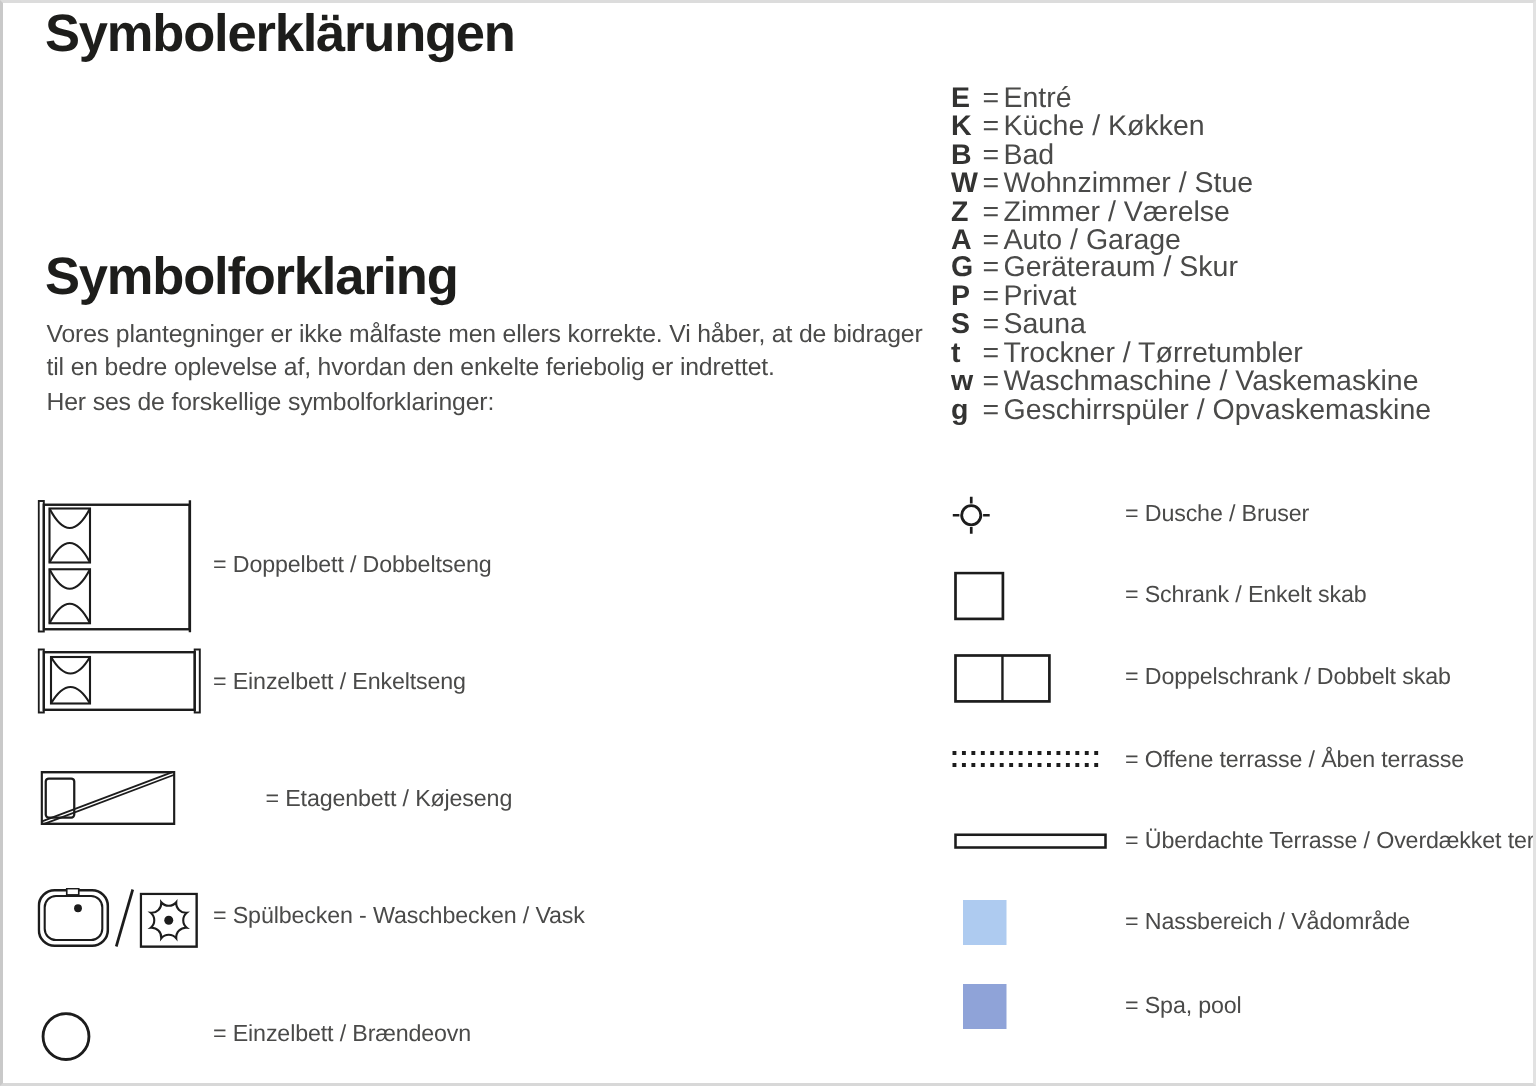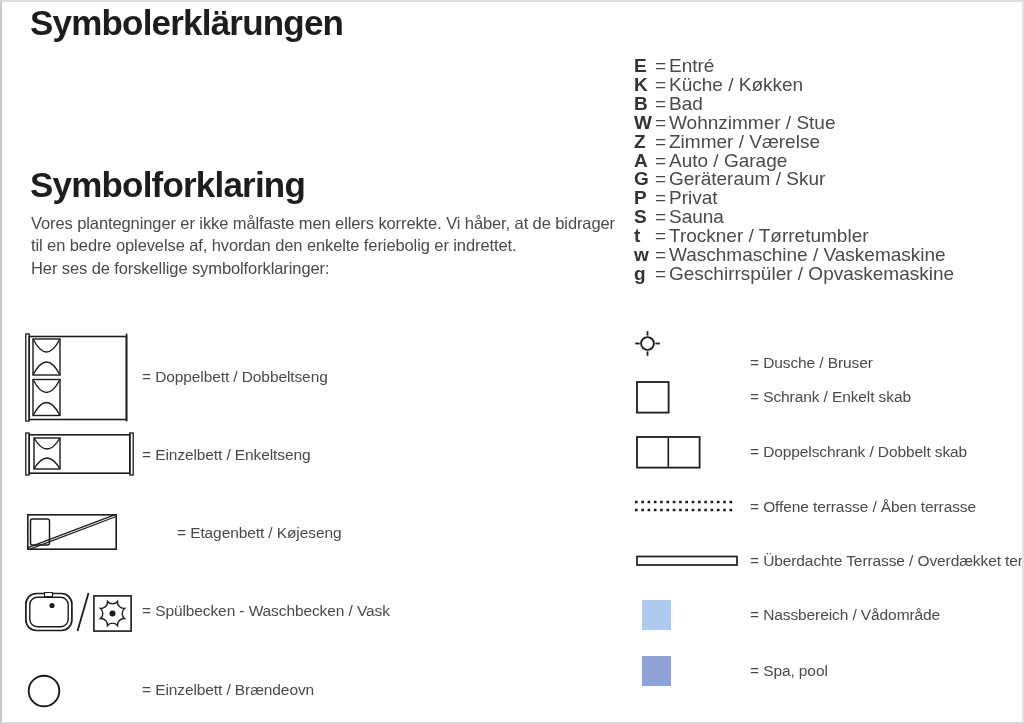--- a/index.html
+++ b/index.html
@@ -119,21 +119,21 @@
 
   <span class="sym" style="left:632px;top:328px;">
     <svg width="27" height="27" viewBox="0 0 27 27">
       <circle class="st" cx="13.5" cy="13.5" r="6.4" stroke-width="1.9"></circle>
       <line class="st" x1="13.5" y1="1.2" x2="13.5" y2="5.6" stroke-width="1.8"></line>
       <line class="st" x1="13.5" y1="21.4" x2="13.5" y2="25.8" stroke-width="1.8"></line>
       <line class="st" x1="1.2" y1="13.5" x2="5.6" y2="13.5" stroke-width="1.8"></line>
       <line class="st" x1="21.4" y1="13.5" x2="25.8" y2="13.5" stroke-width="1.8"></line>
     </svg>
   </span>
-  <span class="lbl" style="left:748px;top:332px;margin-top:20px;">= Dusche / Bruser</span>
+  <span class="lbl" style="left:748px;top:332px;">= Dusche / Bruser</span>
 
   <span class="sym" style="left:634px;top:379px;">
     <svg width="34" height="33" viewBox="0 0 34 33">
       <rect class="st" x="1" y="1" width="31.6" height="30.6" stroke-width="1.8"></rect>
     </svg>
   </span>
   <span class="lbl" style="left:748px;top:386px;">= Schrank / Enkelt skab</span>
 
   <span class="sym" style="left:634px;top:434px;">
     <svg width="65" height="33" viewBox="0 0 65 33">

